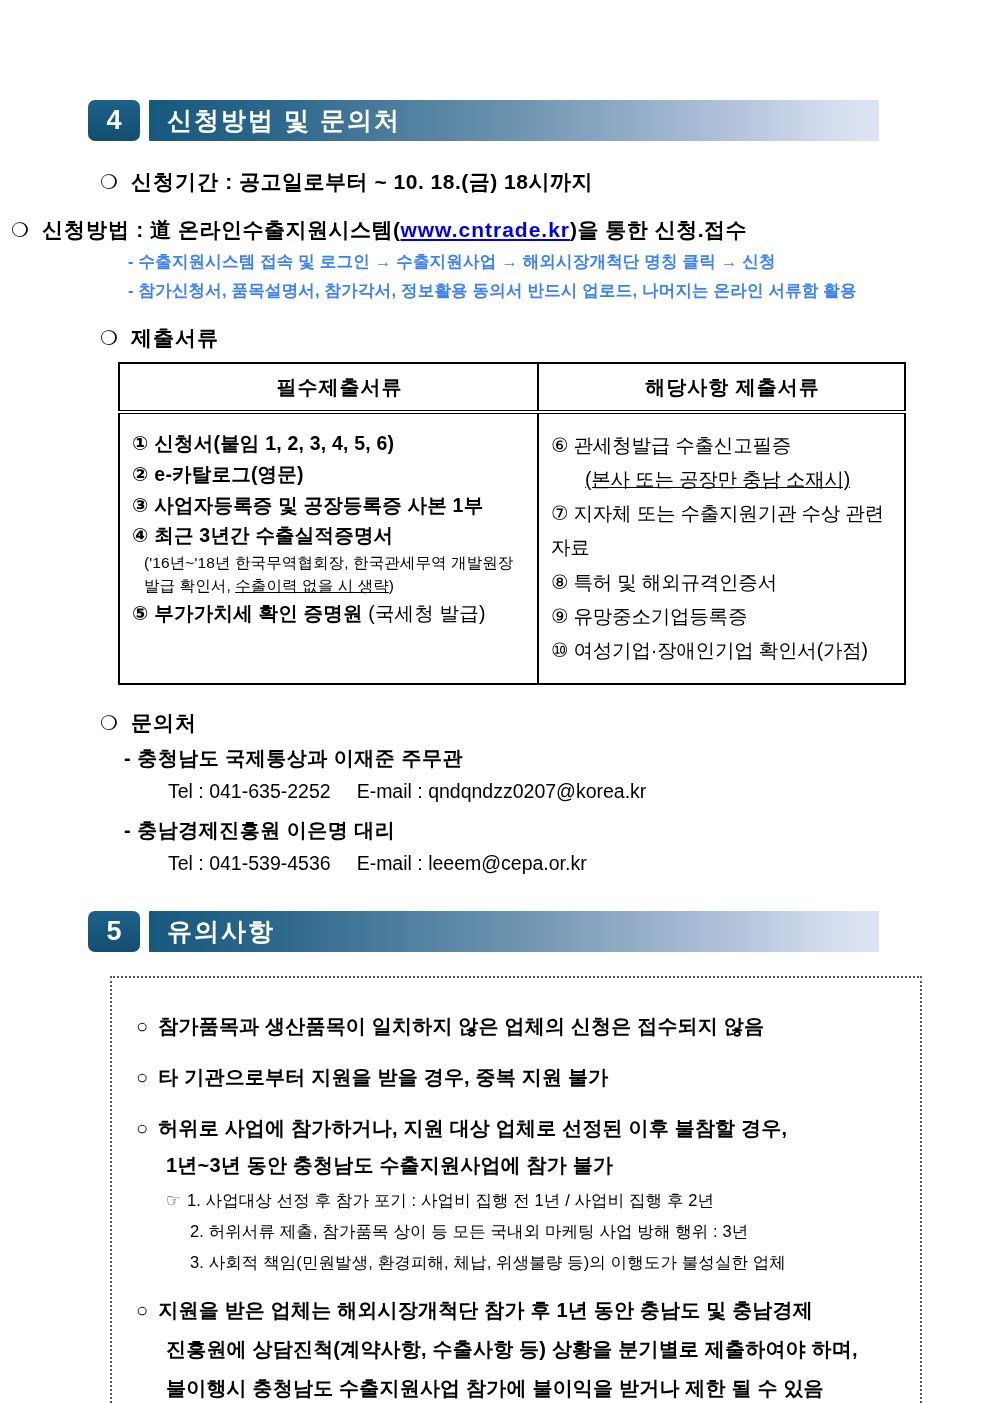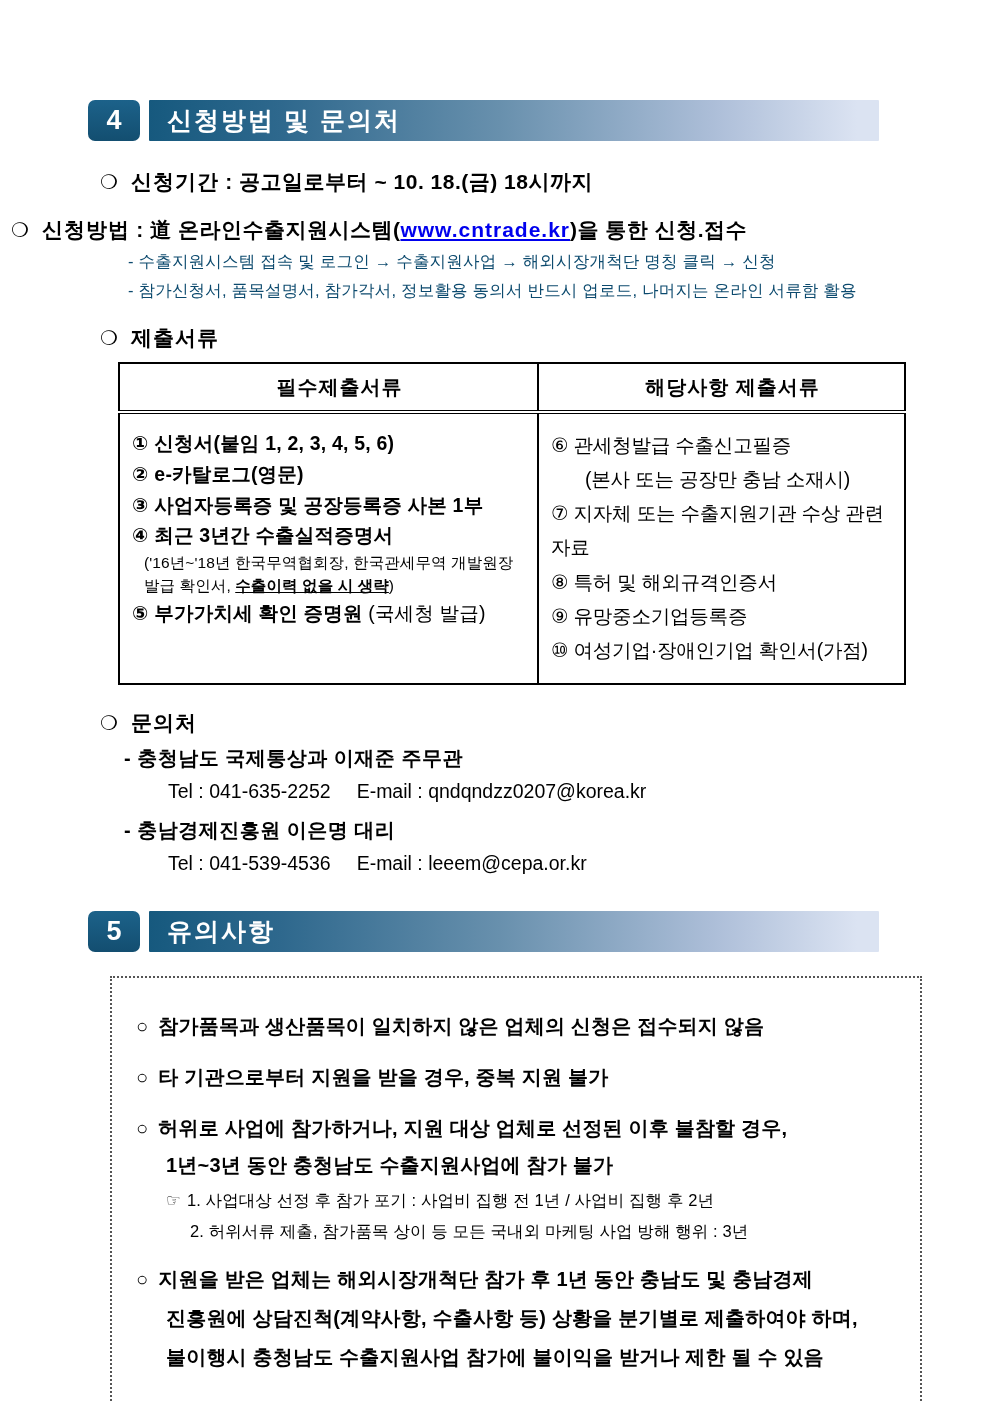--- a/index.html
+++ b/index.html
@@ -23,40 +23,40 @@
     margin-left:9px;width:712px;border-radius:1px;
     background:linear-gradient(90deg,#16597e 0%,#2e688d 18%,#6890ad 48%,#aebfd9 78%,#dbe3f2 97%);
     color:#fff;font-size:25px;font-weight:bold;letter-spacing:2px;
     display:flex;align-items:center;padding-left:18px;
   }
   
   .bullet-line{margin-left:100px;font-size:21px;font-weight:bold;letter-spacing:1px;}
   .bullet-line .circ{font-weight:400;font-size:20px;margin-right:12px;}
   .bullet-line .plain{font-weight:600;letter-spacing:0.5px;}
   .link{color:#0000ee;text-decoration:underline;font-weight:600;}
-  .steps{margin-left:128px;font-size:16.5px;font-weight:400;color:#0c4a6e;letter-spacing:0.2px;}
+  .steps{margin-left:128px;font-size:16.5px;font-weight:700;color:#3b82f6;letter-spacing:0.2px;}
   .steps div{margin-top:7px;}
   
   .doc-table{
     margin:10px 0 0 118px;width:788px;
     border-collapse:collapse;table-layout:fixed;
   }
   .doc-table th,.doc-table td{border:2px solid #000;}
   .doc-table th{
     height:44px;font-size:20px;font-weight:bold;letter-spacing:1px;
     border-bottom:4px double #000;
     padding-left:23px;
   }
   .doc-table td{vertical-align:top;padding:14px 6px 16px 12px;}
   .doc-item{font-size:19.5px;font-weight:bold;line-height:1.58;letter-spacing:0.2px;}
   .doc-item .norm{font-weight:500;}
   .doc-note{font-size:15.5px;font-weight:500;line-height:1.5;padding-left:12px;letter-spacing:0.1px;}
-  .doc-note .strong{font-weight:bold;text-decoration:underline;}
+  .doc-note .strong{font-weight:normal;text-decoration:underline;}
   .doc-item-r{font-size:19.5px;font-weight:500;line-height:1.75;letter-spacing:-0.2px;}
-  .doc-sub-r{padding-left:34px;}
+  .doc-sub-r{padding-left:34px;text-decoration:underline;}
   
   .contact{margin-left:100px;}
   .contact-name{margin:8px 0 0 24px;font-size:20px;font-weight:600;letter-spacing:0.5px;}
   .contact-tel{margin:8px 0 14px 68px;font-size:19.5px;font-weight:500;}
   .contact-tel .email{margin-left:26px;}
   
   .notice-box{
     margin:24px 0 0 110px;width:762px;
     border:2px dotted #555;
     padding:34px 22px 34px 24px;
@@ -155,20 +155,21 @@
     <div class="notice">
       <span class="circ">○</span><span>타 기관으로부터 지원을 받을 경우, 중복 지원 불가</span>
     </div>
     <div class="notice">
       <span class="circ">○</span><span>허위로 사업에 참가하거나, 지원 대상 업체로 선정된 이후 불참할 경우,</span>
       <span class="cont">1년~3년 동안 충청남도 수출지원사업에 참가 불가</span>
     </div>
     <div class="subnotes">
       <div><span class="hand">☞</span><span>1. 사업대상 선정 후 참가 포기 : 사업비 집행 전 1년 / 사업비 집행 후 2년</span></div>
       <div class="indent"><span>2. 허위서류 제출, 참가품목 상이 등 모든 국내외 마케팅 사업 방해 행위 : 3년</span></div>
+      <div class="indent"><span>3. 사회적 책임(민원발생, 환경피해, 체납, 위생불량 등)의 이행도가 불성실한 업체</span></div>
     </div>
     <div class="notice notice4">
       <span class="circ">○</span><span>지원을 받은 업체는 해외시장개척단 참가 후 1년 동안 충남도 및 충남경제</span>
       <span class="cont2">진흥원에 상담진척(계약사항, 수출사항 등) 상황을 분기별로 제출하여야 하며,</span>
       <span class="cont2">불이행시 충청남도 수출지원사업 참가에 불이익을 받거나 제한 될 수 있음</span>
     </div>
   </div>
 
 </div>
 

